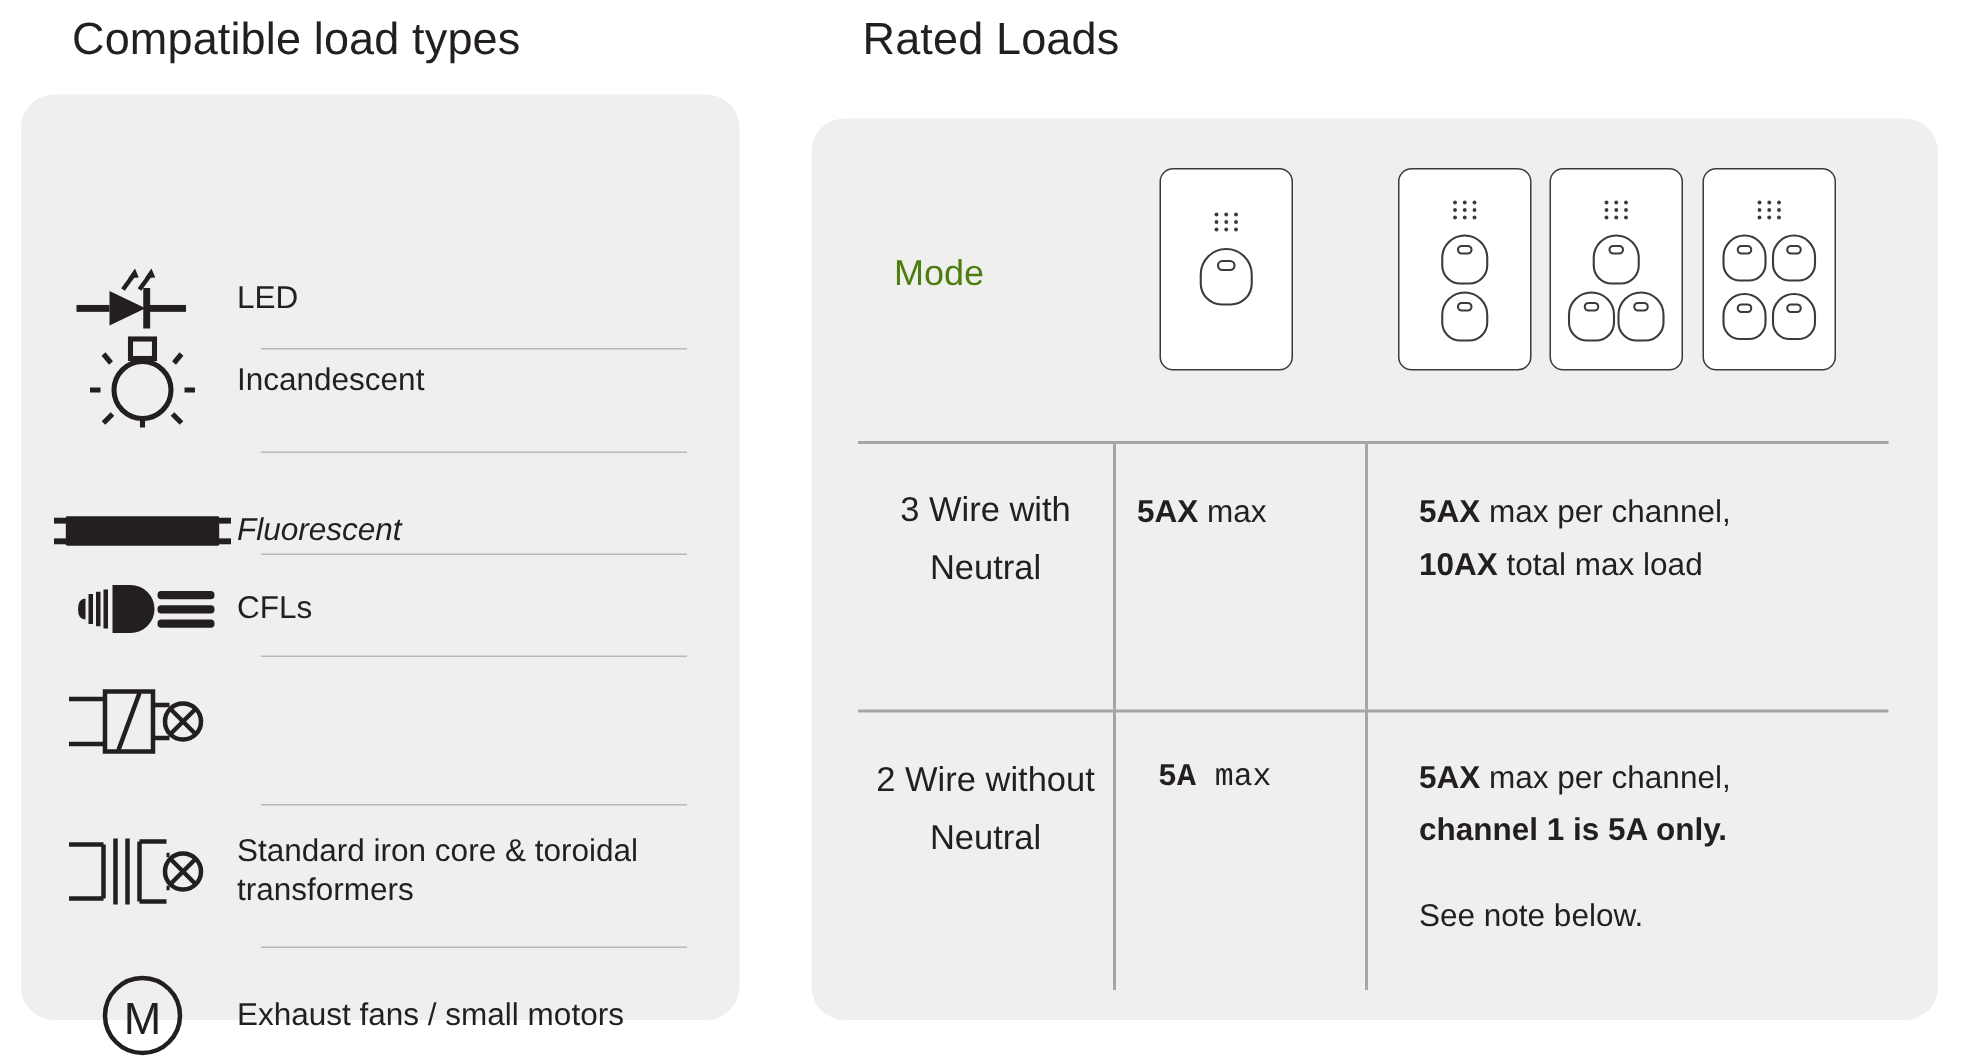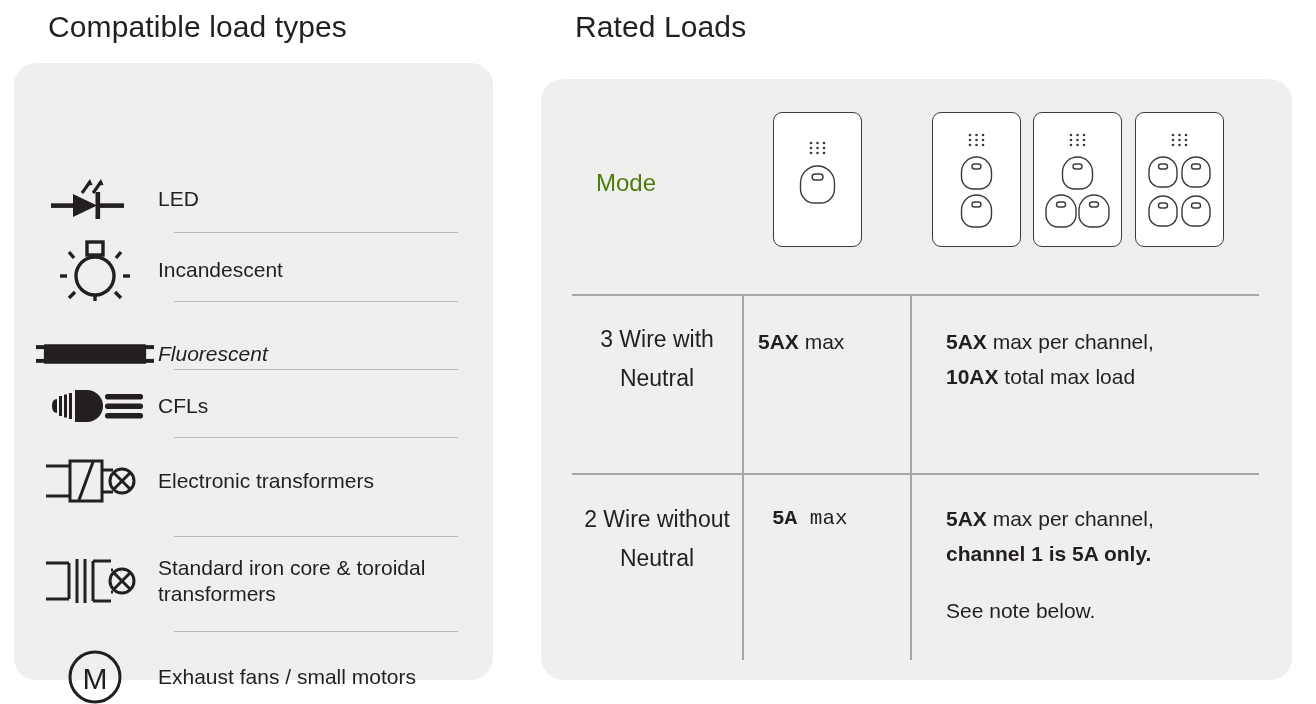--- a/index.html
+++ b/index.html
@@ -156,21 +156,21 @@
               </g>
               <polygon points="41,2 36.5,8.5 43.5,8.0" stroke="none"></polygon>
               <polygon points="52,2 47.5,8.5 54.5,8.0" stroke="none"></polygon>
             </g>
           </svg>
         </span>
         <span class="load-text">LED</span>
       </div>
       <div class="load-sep" style="top:169px;"></div>
 
-      <div class="load-row" style="top:182px;height:50px;">
+      <div class="load-row" style="top:166px;height:50px;">
         <span class="load-icon">
           <svg width="78" height="66" viewBox="0 0 78 66" aria-hidden="true">
             <g stroke="#231f20" stroke-width="3.4" fill="none" stroke-linecap="butt">
               <rect x="31" y="5" width="16" height="13"></rect>
               <circle cx="39" cy="39" r="19"></circle>
               <line x1="39" y1="18" x2="39" y2="21"></line>
               <line x1="39" y1="59" x2="39" y2="64"></line>
               <line x1="4" y1="39" x2="11" y2="39"></line>
               <line x1="67" y1="39" x2="74" y2="39"></line>
               <line x1="13" y1="15" x2="18" y2="21"></line>
@@ -228,21 +228,20 @@
               <line x1="3" y1="14" x2="27" y2="14"></line>
               <line x1="3" y1="44" x2="27" y2="44"></line>
               <line x1="59" y1="18" x2="70" y2="18"></line>
               <line x1="59" y1="40" x2="70" y2="40"></line>
               <circle cx="79" cy="29" r="12"></circle>
               <line x1="70.5" y1="20.5" x2="87.5" y2="37.5"></line>
               <line x1="87.5" y1="20.5" x2="70.5" y2="37.5"></line>
             </g>
           </svg>
         </span>
-        <span class="load-text">Electronic transformers</span>
       </div>
       <div class="load-sep" style="top:473px;"></div>
 
       <div class="load-row" style="top:486px;height:64px;">
         <span class="load-icon">
           <svg width="104" height="58" viewBox="0 0 104 58" aria-hidden="true">
             <g stroke="#231f20" stroke-width="3" fill="none">
               <line x1="3" y1="11" x2="26" y2="11"></line>
               <line x1="3" y1="47" x2="26" y2="47"></line>
               <line x1="26" y1="11" x2="26" y2="47"></line>

